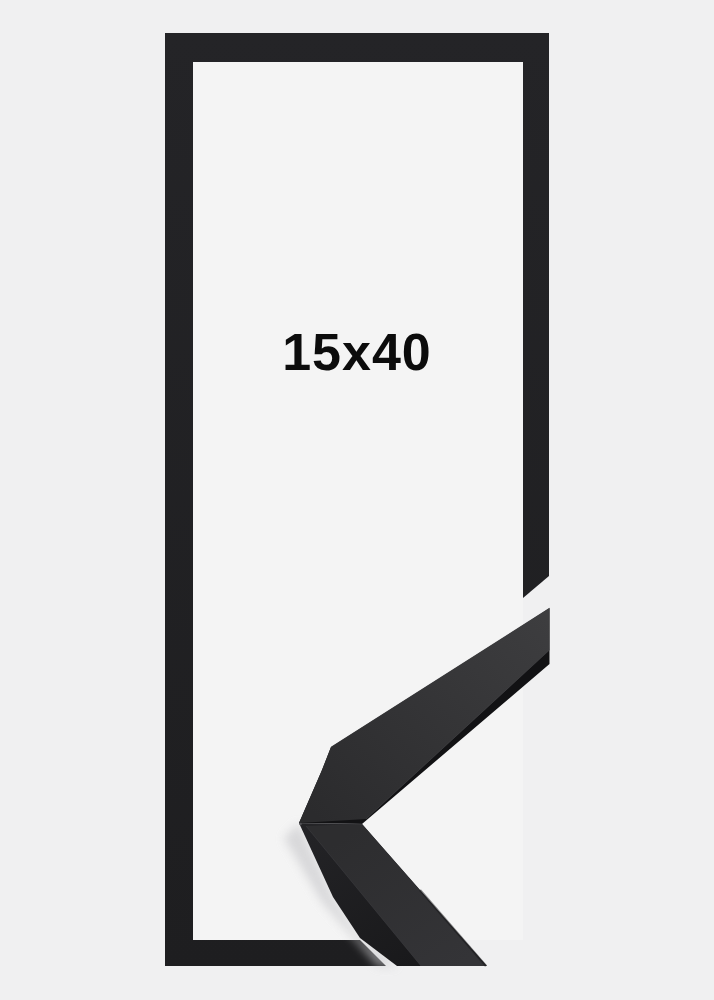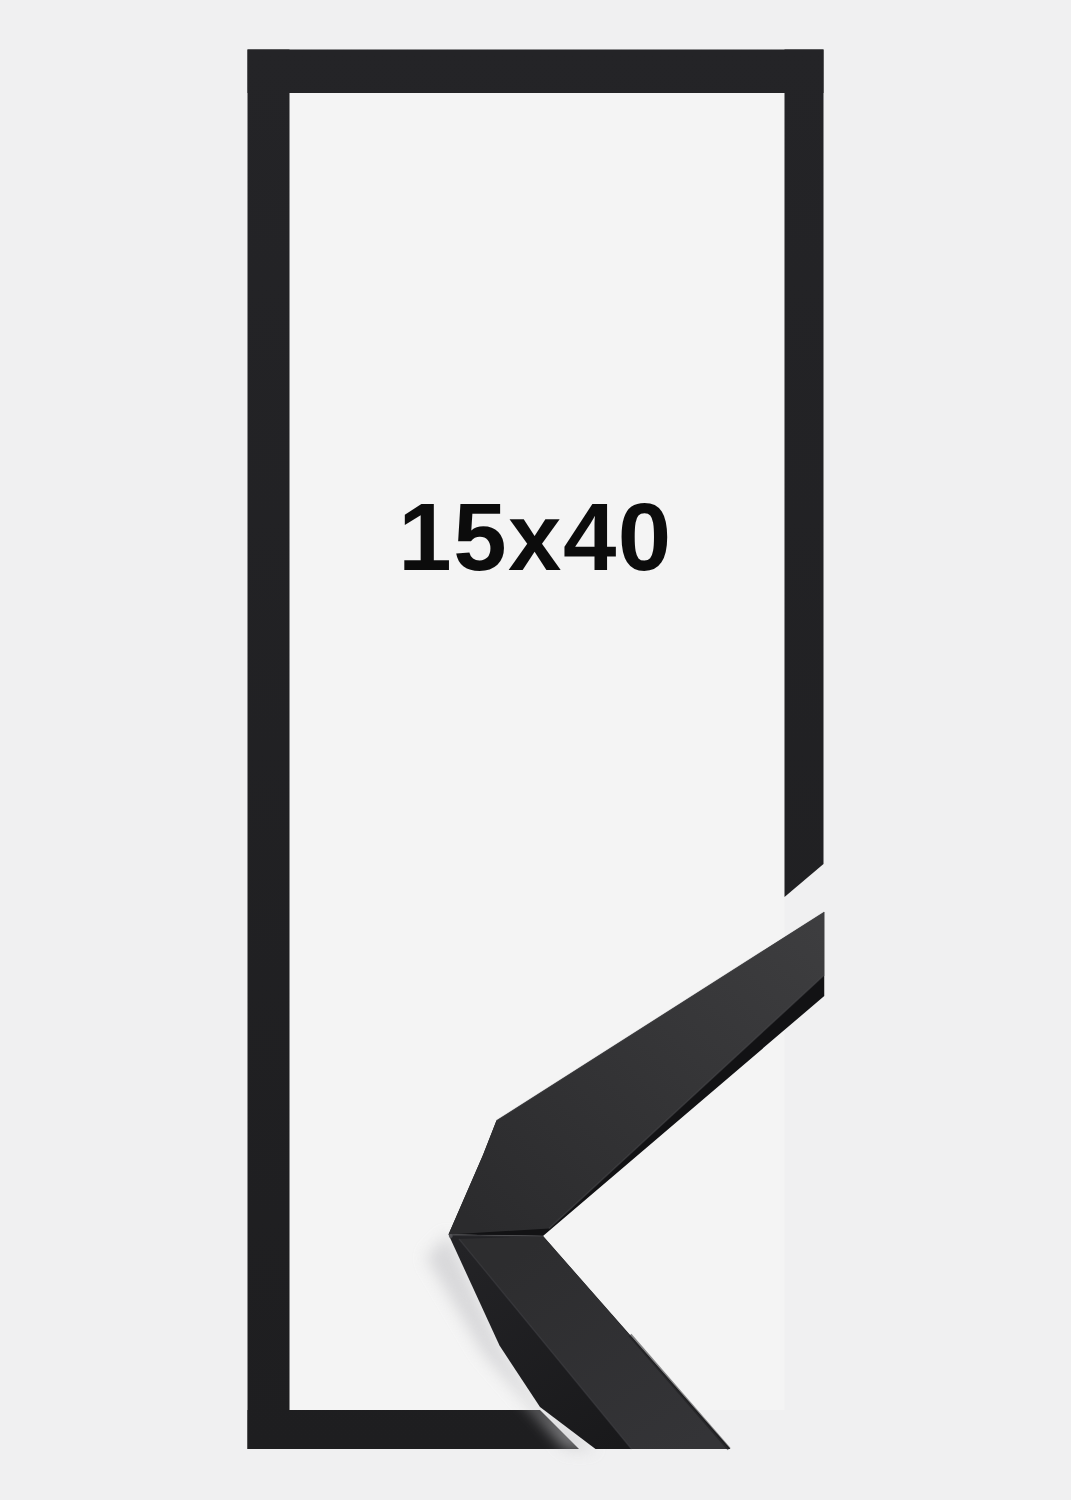--- a/index.html
+++ b/index.html
@@ -19,21 +19,21 @@
     position: absolute;
     inset: 0;
     display: block;
   }
   .size-label {
     position: absolute;
     left: 165px;
     top: 326px;
     width: 384px;
     text-align: center;
-    font-size: 64px;
+    font-size: 52px;
     font-weight: 700;
     letter-spacing: 1px;
     line-height: 1;
     color: var(--label-text, #0c0c0c);
     user-select: none;
   }
 </style>
 </head>
 <body>
 

